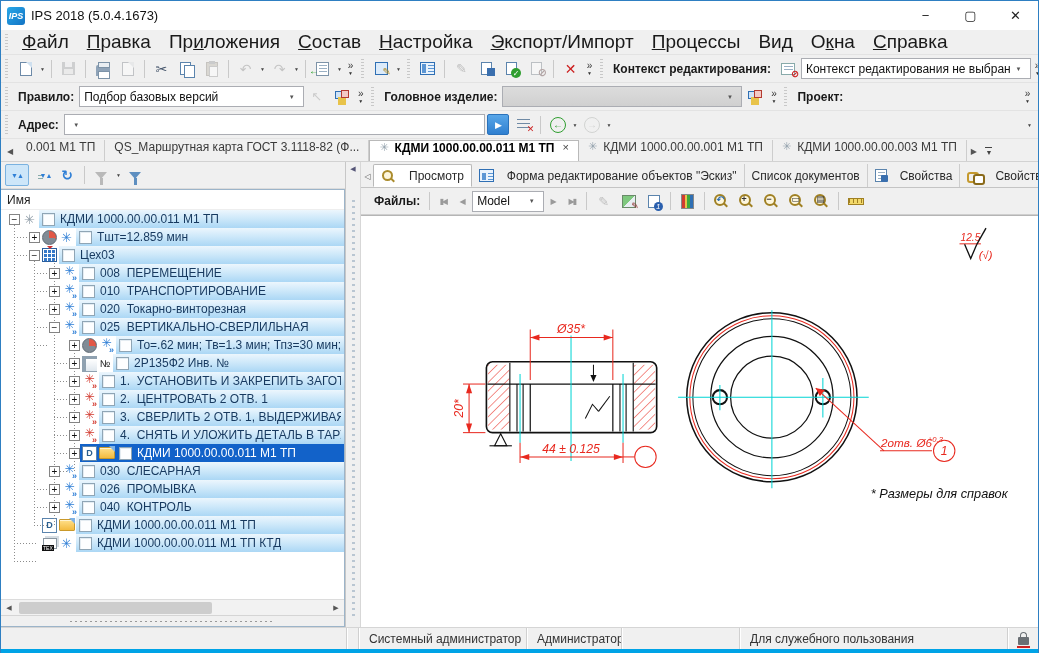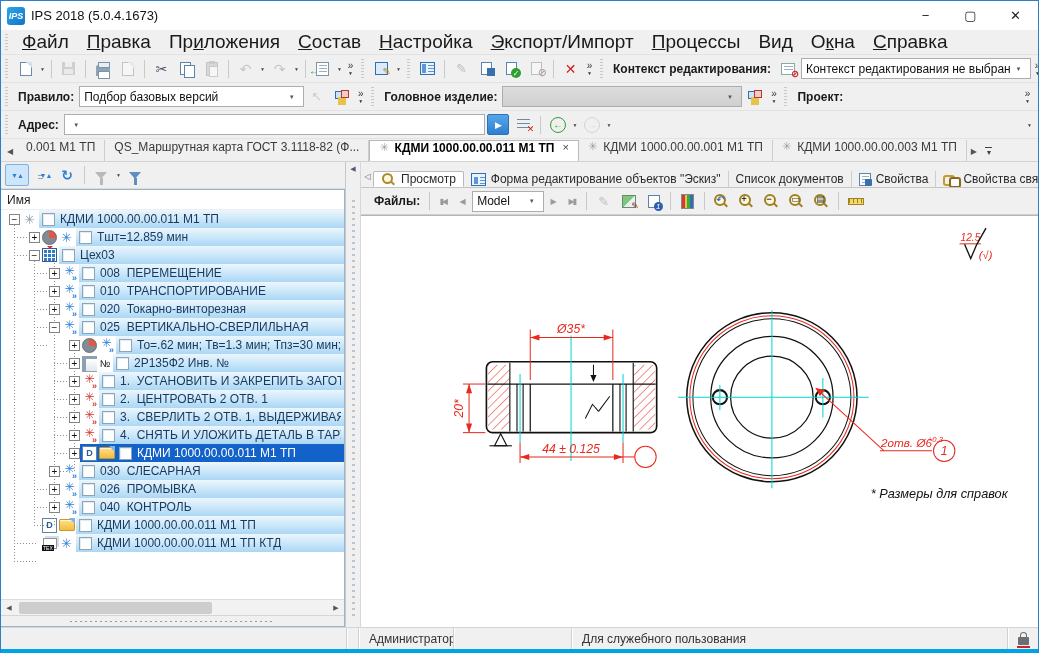--- a/index.html
+++ b/index.html
@@ -145,21 +145,21 @@
   .hthumb{position:absolute;left:2px;top:2px;height:12px;width:62%;background:#cdcdcd;border-radius:2px;}
   .tfoot{height:11px;flex:none;background:#f0f0f0;display:flex;align-items:center;justify-content:center;border-top:1px solid #d5d5d5;}
   .tfoot .dots{width:60%;height:1px;background:repeating-linear-gradient(90deg,#9a9a9a 0 2px,transparent 2px 5px);}
   .splitter{width:15px;flex:none;background:#f0f0f0;display:flex;flex-direction:column;align-items:center;border-right:1px solid #d7d7d7;}
   .spcol{width:3px;flex:1;margin:24px 0 8px;background:repeating-linear-gradient(180deg,#b9c6d2 0 2px,transparent 2px 6px);}
   .sparrow{font-size:7px;color:#557;line-height:14px;}
   
   .right{flex:1;display:flex;flex-direction:column;min-width:0;background:#fff;}
   .vtabs{height:26px;background:#f0f0f0;display:flex;align-items:flex-end;flex:none;border-bottom:1px solid #c4c4c4;padding-left:1px;}
   .vscroll{width:11px;height:22px;display:flex;align-items:center;justify-content:center;font-size:8px;color:#666;flex:none;}
-  .vtab{height:16px;display:flex;align-items:center;padding:0 7px;font-size:12px;color:#2a2a2a;border-right:1px solid #cdcdcd;white-space:nowrap;overflow:hidden;flex:none;gap:5px;}
+  .vtab{height:23px;display:flex;align-items:center;padding:0 7px;font-size:12px;color:#2a2a2a;border-right:1px solid #cdcdcd;white-space:nowrap;overflow:hidden;flex:none;gap:13px;}
   .vtab.active{background:#fff;border:1px solid #b9b9b9;border-bottom:1px solid #fff;border-radius:2px 2px 0 0;}
   .vti{width:15px;height:14px;position:relative;flex:none;font-style:normal;}
   .vti-mag::before{content:"";position:absolute;left:1px;top:1px;width:7px;height:7px;border:2px solid #ab8c2d;border-radius:50%;background:#fdf6dd;}
   .vti-mag::after{content:"";position:absolute;left:9px;top:10px;width:5px;height:2px;background:#ab8c2d;transform:rotate(45deg);}
   .vti-form{width:15px;height:13px;border:1px solid #2f6fb4;background:#eaf3fc;}
   .vti-form::before{content:"";position:absolute;left:2px;top:3px;width:4px;height:7px;background:#5c96d4;}
   .vti-form::after{content:"";position:absolute;left:8px;top:3px;width:5px;height:7px;background:repeating-linear-gradient(180deg,#5c96d4 0 1px,transparent 1px 3px);}
   .vti-props{width:12px;height:13px;border:1px solid #5b84ad;background:#fff;}
   .vti-props::before{content:"";position:absolute;left:2px;top:2px;width:7px;height:7px;background:repeating-linear-gradient(180deg,#9ab0c4 0 1px,transparent 1px 3px);}
   .vti-props::after{content:"";position:absolute;right:-2px;bottom:-1px;width:7px;height:7px;background:#3a6fae;border-radius:1px;}
@@ -845,20 +845,21 @@
             <text x="606" y="42" font-size="11" font-style="italic" fill="#e8291f">(√)</text>
           </g>
         </svg>
       </div>
     </div>
   </div>
 
   <div class="statusbar">
     <span class="ss" style="width:346px"></span>
     <span class="ss" style="width:12px;padding:0"></span>
+    <span class="ss" style="width:168px">Системный администратор</span>
     <span class="ss" style="width:95px">Администратор</span>
     <span class="ss" style="width:118px"></span>
     <span class="ss" style="flex:1">Для служебного пользования</span>
     <span class="lockwrap">
         <i class="lock"></i>
       </span>
   </div>
   <div class="bottomstrip"></div>
 </div>
 

